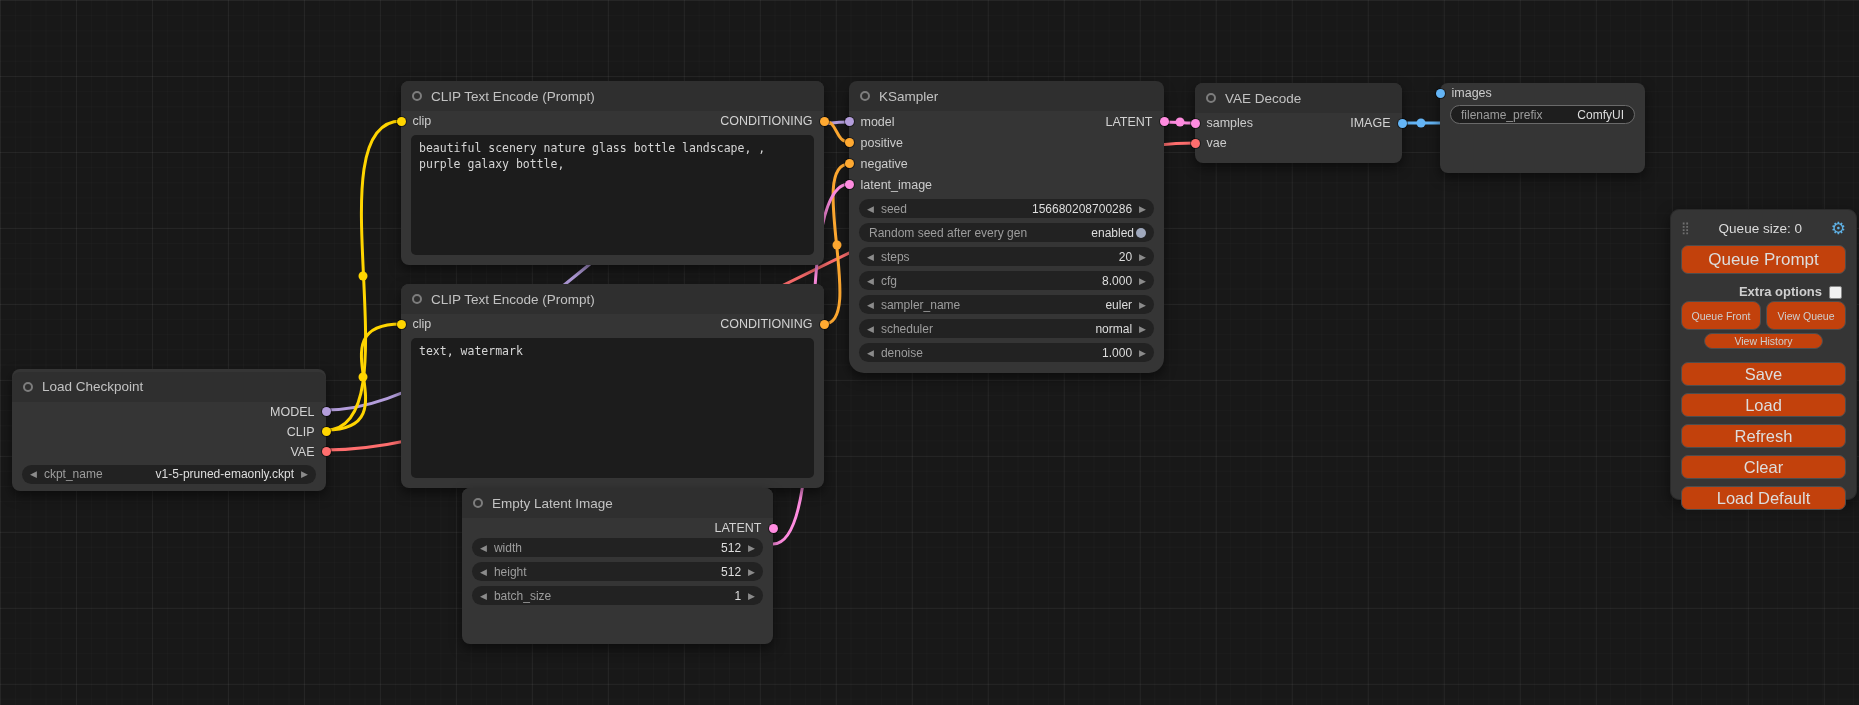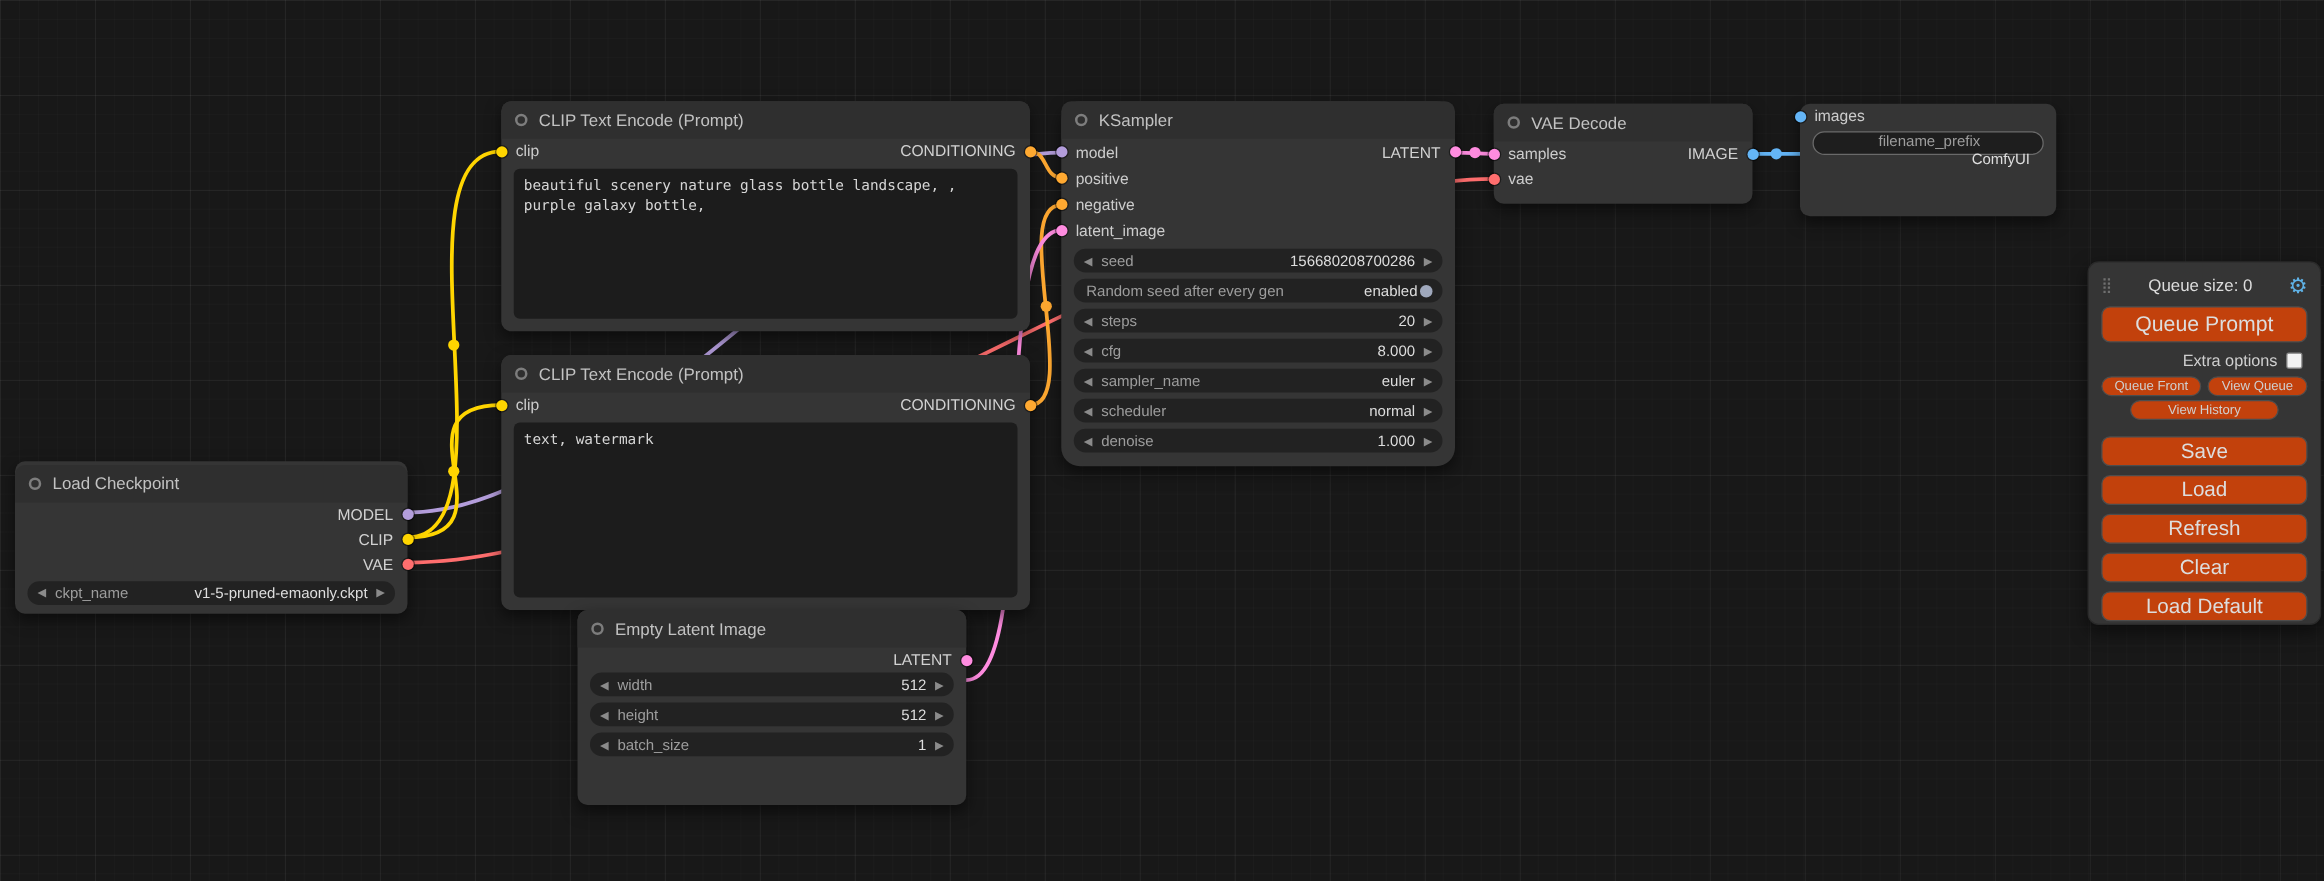--- a/index.html
+++ b/index.html
@@ -54,21 +54,21 @@
     background: #222222; border-radius: 10px;
     margin: 0 10px 5px 10px; padding: 0 8px;
     display: flex; align-items: center;
     font-size: 12px;
   }
   .widget .warr { color: #8b8b8b; font-size: 9px; flex: none; }
   .widget .wlabel { color: #9d9d9d; margin-left: 7px; white-space: nowrap; }
   .widget .wvalue { color: #dedede; margin-left: auto; margin-right: 7px; white-space: nowrap; }
   .widget.no-arrows .wlabel { margin-left: 2px; }
   .widget.no-arrows .wvalue { margin-right: 2px; }
-  .widget.bordered { border: 1px solid #6a6a6a; background: #1e1e1e; flex-direction: column; }
+  .widget.bordered { border: 1px solid #6a6a6a; background: #1e1e1e; }
   .toggle-dot { width: 10px; height: 10px; border-radius: 50%; flex: none; }
 
   .prompt-box {
     flex: 1; margin: 4px 10px 10px 10px;
     background: #1c1c1c; border-radius: 5px;
     padding: 6px 8px;
     font-family: "DejaVu Sans Mono", monospace;
     font-size: 11.5px; line-height: 1.35; color: #d6d6d6;
     overflow: hidden; white-space: pre-wrap;
   }
@@ -88,24 +88,24 @@
   .queue-size { flex: 1; text-align: center; font-size: 13.5px; color: #dcdcdc; }
   .gear { color: #5fb2e6; font-size: 17px; cursor: pointer; line-height: 1; }
 
   .btn {
     background: #c2410c; color: #dddddd;
     border: 1px solid #4d4d4d; border-radius: 7px;
     font-family: "Liberation Sans", sans-serif;
     cursor: pointer; display: flex; align-items: center; justify-content: center;
   }
   .btn-queue { height: 29px; font-size: 17px; margin-top: 6px; flex: none; }
-  .extra-row { display: flex; align-items: center; justify-content: flex-end; gap: 7px; height: 22px; margin-top: 3px; padding-right: 4px; flex: none; font-size: 13px; color: #cfcfcf; }
+  .extra-row { display: flex; align-items: flex-end; justify-content: flex-end; gap: 7px; height: 22px; margin-top: 3px; padding-right: 4px; flex: none; font-size: 13px; color: #cfcfcf; font-weight: bold; }
   .checkbox { width: 13px; height: 13px; background: #f2f2f2; border: 1px solid #888; border-radius: 2px; flex: none; }
   .small-row { display: flex; gap: 5px; margin-top: 2px; flex: none; }
-  .btn-sm { height: 16px; font-size: 10.5px; border-radius: 8px; flex: 1; color: #cfcfcf; }
+  .btn-sm { height: 29px; font-size: 10.5px; border-radius: 8px; flex: 1; color: #cfcfcf; }
   .history-row { display: flex; justify-content: center; margin-top: 3px; flex: none; }
   .btn-history { height: 16px; font-size: 10.5px; border-radius: 8px; width: 72%; color: #cfcfcf; }
   .btn-lg { height: 24px; font-size: 16.5px; margin-top: 7px; flex: none; }
   .btn-lg.first { margin-top: 13px; }
 </style>
 </head>
 <body>
 
 <div class="canvas">
 

